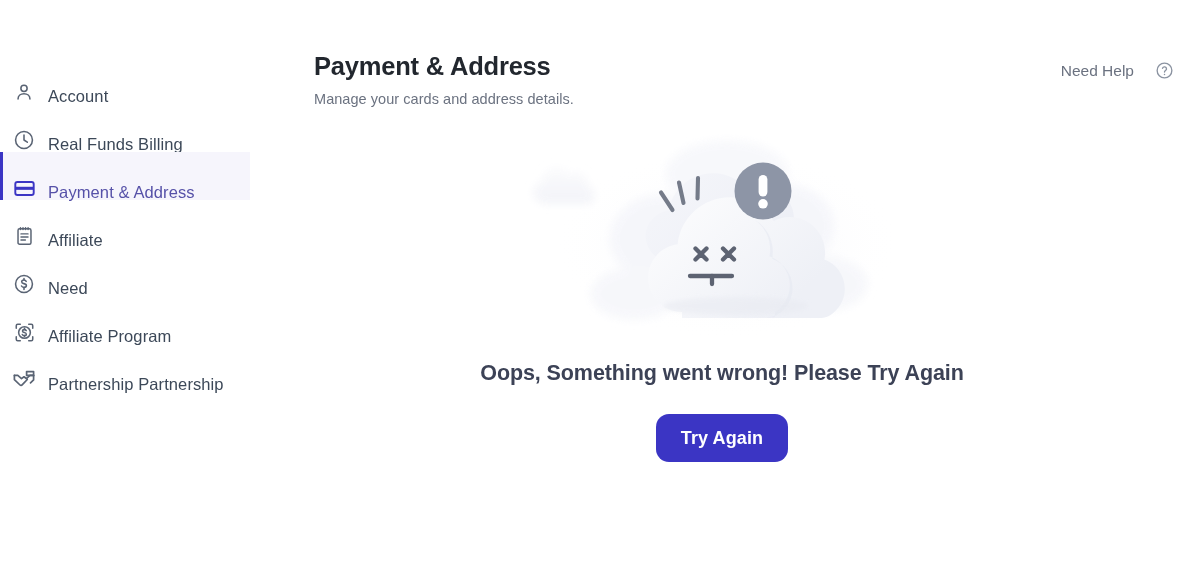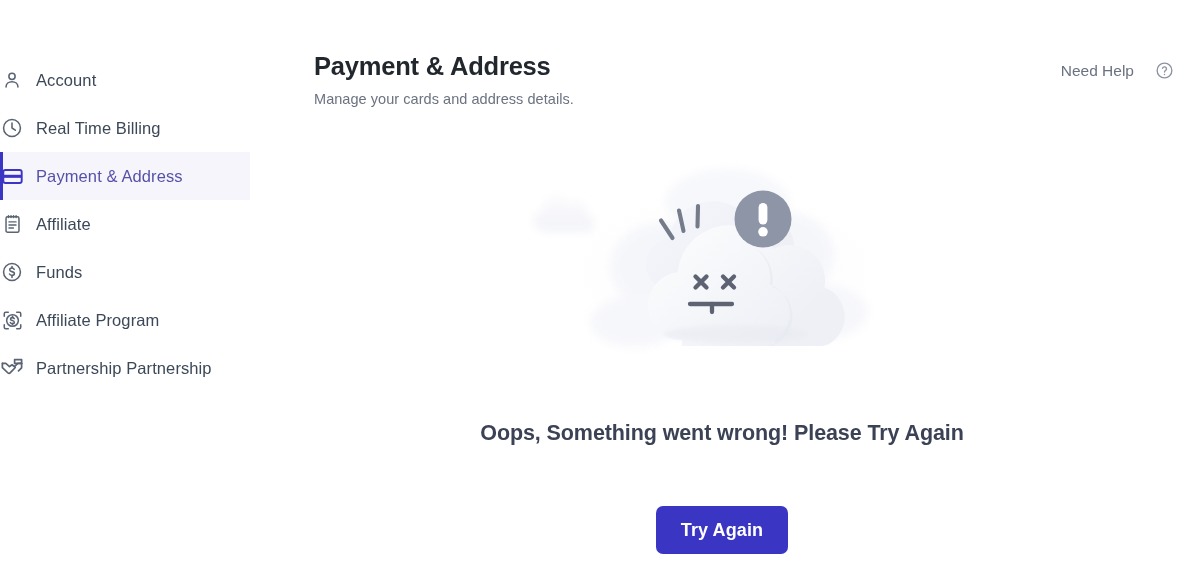--- a/index.html
+++ b/index.html
@@ -32,22 +32,23 @@
     flex: 0 0 250px;
     padding-top: 56px;
     background: #ffffff;
     position: relative;
     z-index: 5;
   }
 
   .nav-item {
     position: relative;
     display: flex;
-    align-items: center;
+    align-items: flex-end;
     height: 48px;
+    padding-left: 12px;
     gap: 12px;
     cursor: pointer;
     user-select: none;
     background: transparent;
   }
 
   .nav-item .nav-icon {
     width: 24px;
     height: 24px;
     flex: 0 0 24px;
@@ -130,25 +131,24 @@
     align-items: center;
     justify-content: center;
     color: #8b93a1;
   }
 
   
   .error-state {
     position: absolute;
     left: 0;
     right: 0;
-    top: 162px;
+    top: 134px;
     display: flex;
     flex-direction: column;
     align-items: center;
-    gap: 32px;
   }
 
   .illustration {
     position: relative;
     width: 400px;
     height: 205px;
   }
   .illustration svg { display: block; }
 
   .error-message {
@@ -157,21 +157,21 @@
     font-weight: bold;
     color: #3c4256;
     letter-spacing: -0.1px;
   }
 
   .retry-button {
     margin-top: 28px;
     background: #3b35c4;
     color: #ffffff;
     border: none;
-    border-radius: 7px;
+    border-radius: 13px;
     font-family: "Liberation Sans", sans-serif;
     font-size: 18px;
     font-weight: bold;
     letter-spacing: 0.1px;
     width: 132px;
     height: 48px;
     cursor: pointer;
   }
 </style>
 </head>
@@ -191,21 +191,21 @@
       <span class="nav-label">Account</span>
     </div>
 
     <div class="nav-item">
       <span class="nav-icon">
         <svg width="22" height="22" viewBox="0 0 24 24" fill="none" stroke="currentColor" stroke-width="1.7" stroke-linecap="round" stroke-linejoin="round">
           <circle cx="12" cy="12" r="9.2"></circle>
           <path d="M12 6.6V12l3.6 2.4"></path>
         </svg>
       </span>
-      <span class="nav-label">Real Time Billing</span>
+      <span class="nav-label">Real Funds Billing</span>
     </div>
 
     <div class="nav-item active">
       <span class="nav-icon">
         <svg width="23" height="23" viewBox="0 0 24 24" fill="none" stroke="currentColor" stroke-width="2" stroke-linejoin="round">
           <rect x="2.4" y="5.2" width="19.2" height="13.6" rx="2.2"></rect>
           <path d="M2.4 10.2h19.2v3.2H2.4z" fill="currentColor" stroke="none"></path>
         </svg>
       </span>
       <span class="nav-label">Payment &amp; Address</span>
@@ -223,21 +223,21 @@
     </div>
 
     <div class="nav-item">
       <span class="nav-icon">
         <svg width="22" height="22" viewBox="0 0 24 24" fill="none" stroke="currentColor" stroke-width="1.7" stroke-linecap="round" stroke-linejoin="round">
           <circle cx="12" cy="12" r="9.2"></circle>
           <path d="M14.4 9.1c-.5-.9-1.4-1.4-2.5-1.4-1.4 0-2.4.8-2.4 1.9 0 1.2 1 1.7 2.4 2 1.6.35 2.7.85 2.7 2.1 0 1.2-1.1 2-2.6 2-1.2 0-2.2-.5-2.7-1.5"></path>
           <path d="M12 6.1v1.6M12 16.3v1.6"></path>
         </svg>
       </span>
-      <span class="nav-label">Funds</span>
+      <span class="nav-label">Need</span>
     </div>
 
     <div class="nav-item">
       <span class="nav-icon">
         <svg width="23" height="23" viewBox="0 0 24 24" fill="none" stroke="currentColor" stroke-width="1.6" stroke-linecap="round" stroke-linejoin="round">
           <circle cx="12" cy="12" r="6.1"></circle>
           <path d="M13.8 10.1c-.4-.7-1.1-1.1-2-1.1-1.1 0-1.9.6-1.9 1.5s.8 1.3 1.9 1.55c1.25.28 2.1.68 2.1 1.65 0 .95-.85 1.55-2.05 1.55-.95 0-1.75-.4-2.15-1.15"></path>
           <path d="M12 7.5v1.1M12 15.2v1.1"></path>
           <path d="M3.4 7.6V4.9a1.5 1.5 0 011.5-1.5h2.7M20.6 7.6V4.9a1.5 1.5 0 00-1.5-1.5h-2.7M3.4 16.4v2.7a1.5 1.5 0 001.5 1.5h2.7M20.6 16.4v2.7a1.5 1.5 0 01-1.5 1.5h-2.7"></path>
         </svg>

